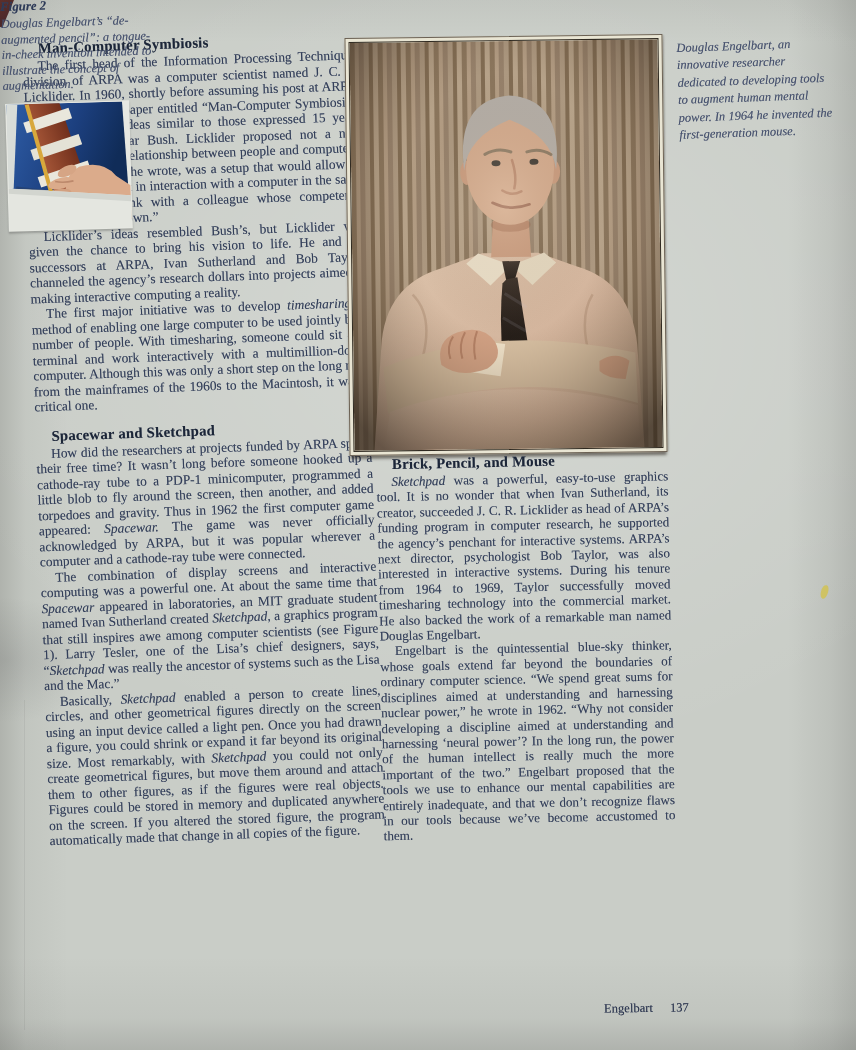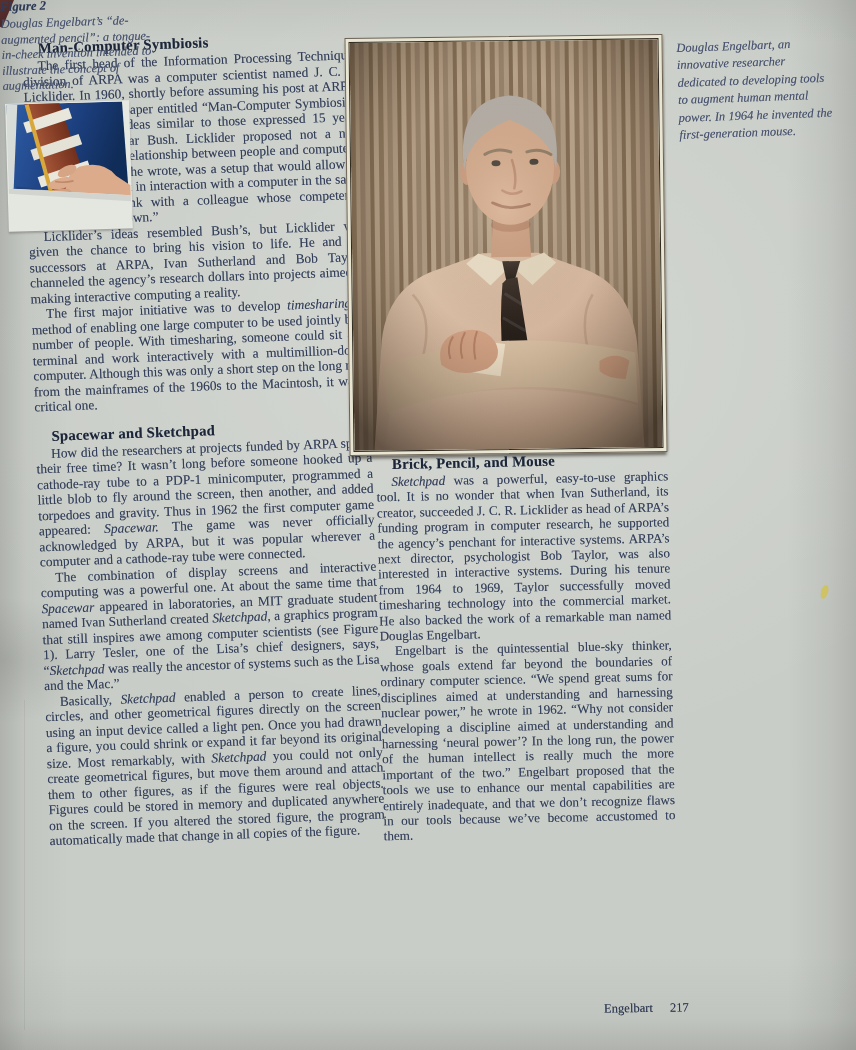--- a/index.html
+++ b/index.html
@@ -185,16 +185,16 @@
           <path d="M64 78 q-10 2 -18 0 M64 90 q-10 2 -18 -1" stroke="rgba(150,95,70,0.45)" stroke-width="1.6" fill="none"></path>
         </g>
         <polygon points="0,84 120,94 120,126 0,126" fill="#e4e6e0"></polygon>
         <polygon points="0,84 120,94 120,100 0,89" fill="#d2d5cf"></polygon>
       </svg>
     </div>
   </div>
 
   <div id="footer">
     <span>Engelbart</span>
-    <span>217</span>
+    <span>137</span>
   </div>
 
 </div>
 
 </body></html>

